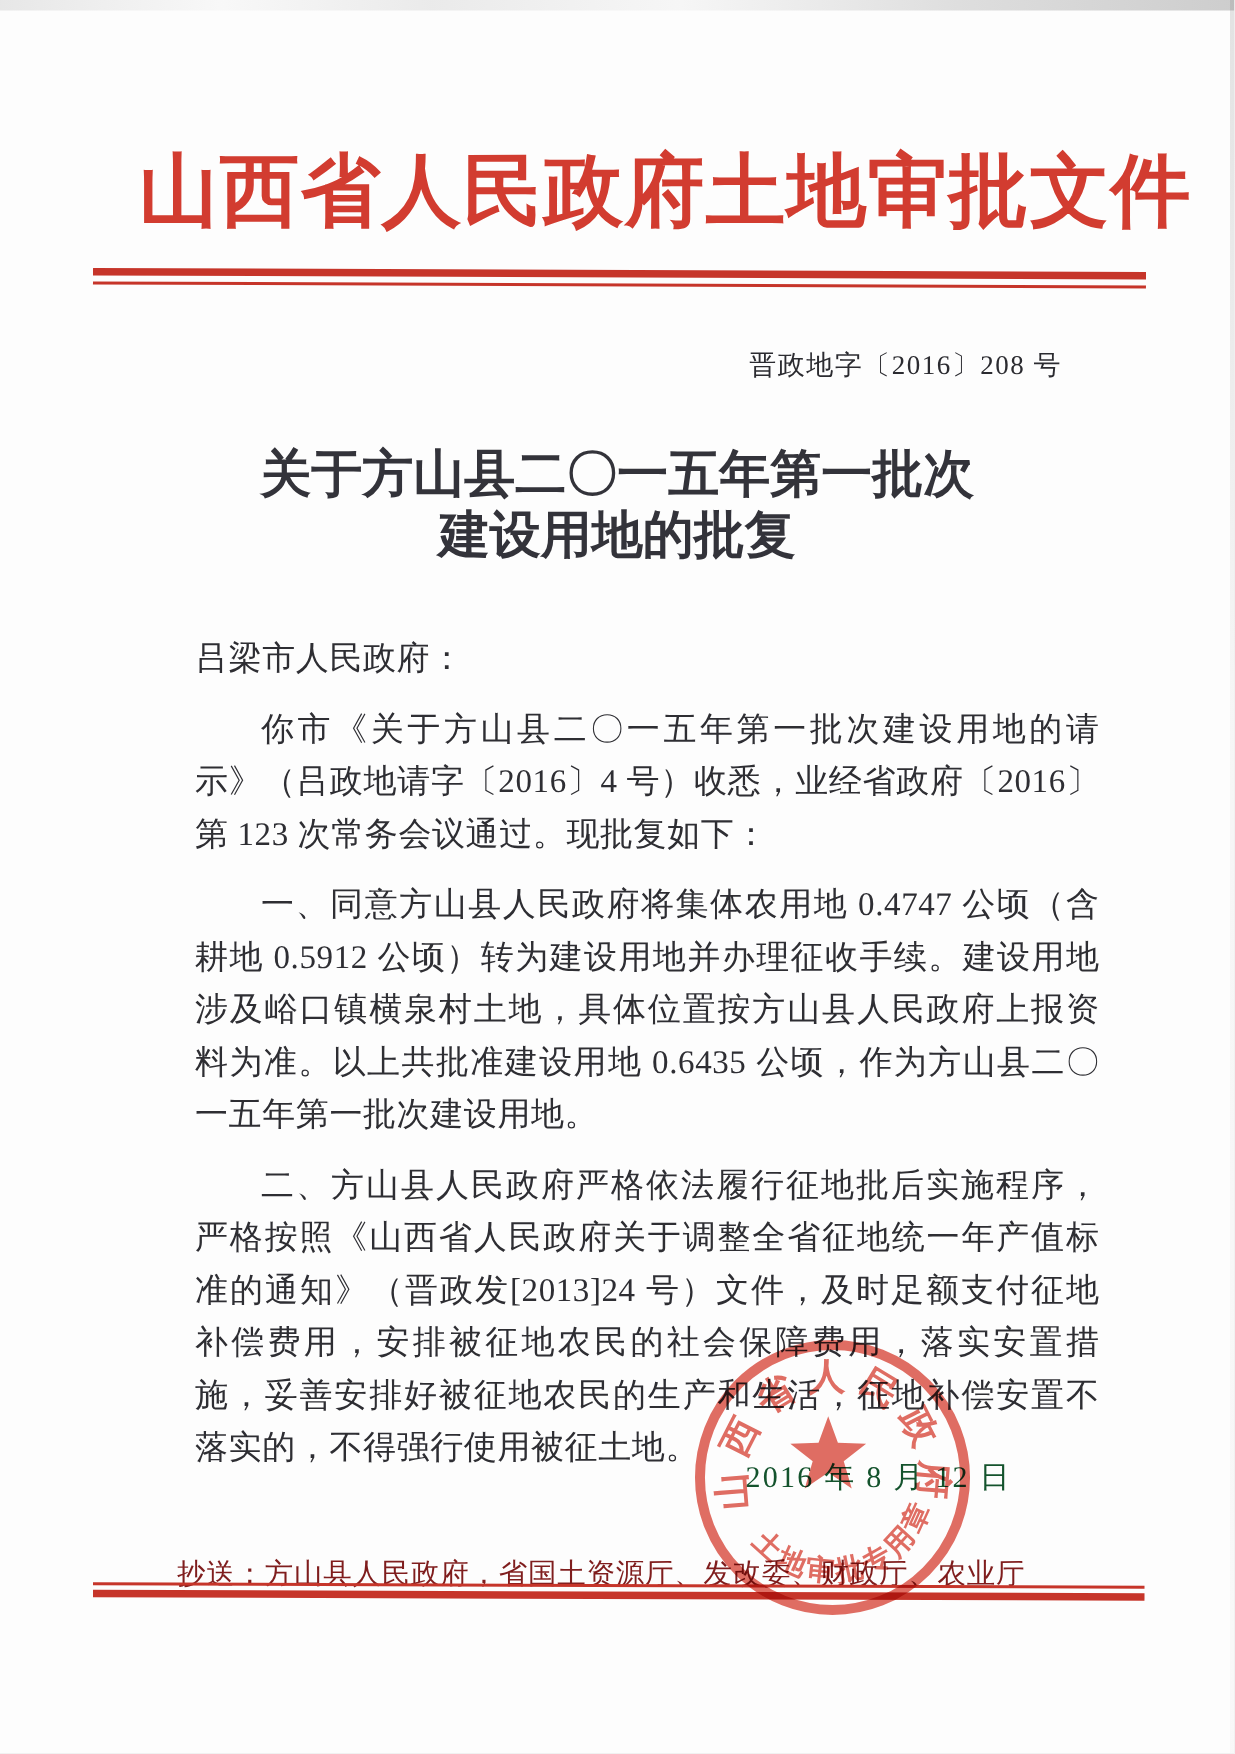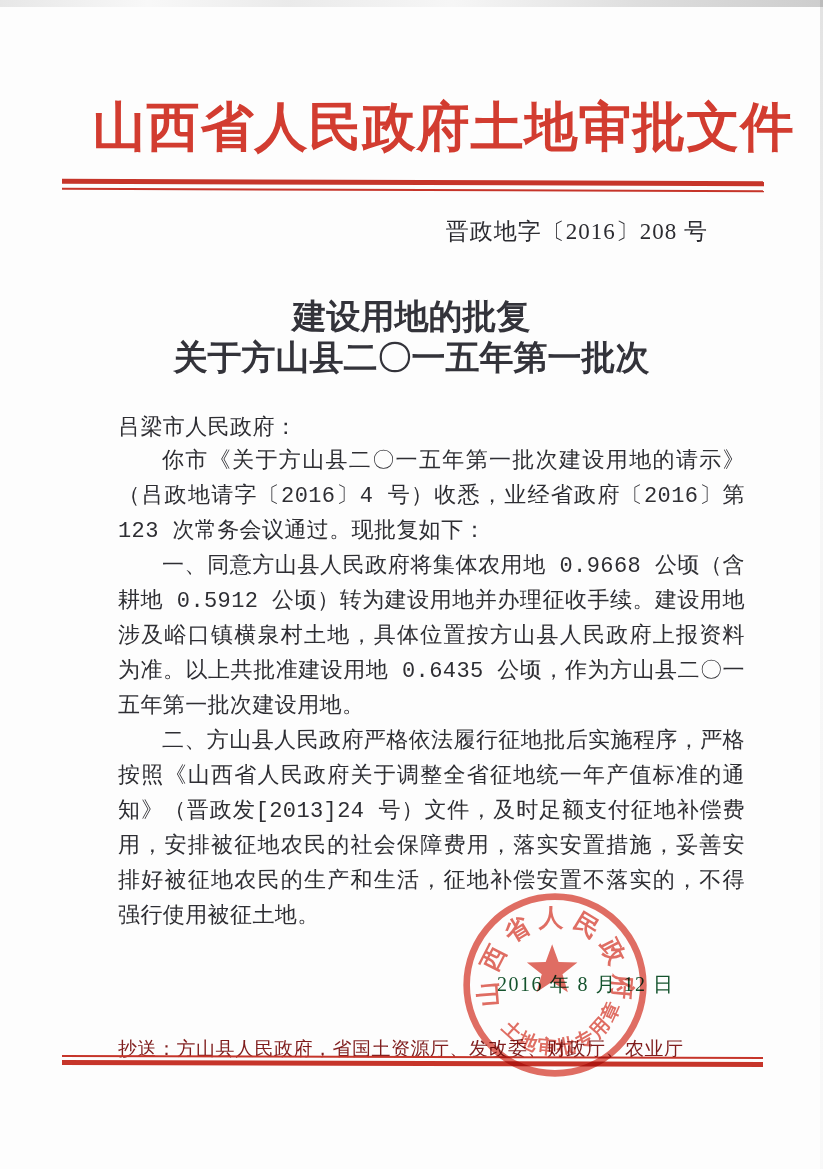--- a/index.html
+++ b/index.html
@@ -30,35 +30,35 @@
     font-size: 53px; font-weight: bold; color: #d23c30;
     letter-spacing: 1px; white-space: nowrap; padding-left: 32px;
   }
   .rule-top {
     position: absolute; top: 180px; left: 62px; width: 702px;
     transform: rotate(0.22deg);
   }
   .rule-top .thick { height: 5px; background: #c6352a; }
   .rule-top .thin  { margin-top: 4px; height: 2px; background: #c6352a; }
   .doc-number {
-    position: absolute; top: 216px; right: 115px;
-    font-size: 23px; color: #2b2b30; letter-spacing: 1px; white-space: nowrap;
+    position: absolute; top: 231px; right: 115px;
+    font-size: 18px; color: #2b2b30; letter-spacing: 1px; white-space: nowrap;
   }
   .doc-title {
     position: absolute; top: 296px; left: 0; width: 100%;
     text-align: center; font-size: 34px; font-weight: bold;
     color: #33333a; line-height: 41px;
   }
   .doc-body {
     position: absolute; top: 409px; left: 118px; width: 627px;
     font-size: 22px; line-height: 35px; color: #2e2e33;
     text-align: justify; letter-spacing: 0.4px;
   }
-  .doc-body p { margin: 0; }
-  .doc-body p.indent { text-indent: 2em; font-family: Liberation Mono, monospace; }
+  .doc-body p { margin: 12px; }
+  .doc-body p.indent { text-indent: 2em; }
   .issue-date {
     position: absolute; top: 971px; left: 497px; z-index: 2;
     font-size: 20px; color: #14532d; letter-spacing: 1.5px; white-space: nowrap;
   }
   .official-seal {
     position: absolute; top: 890px; left: 460px; z-index: 3;
     width: 190px; height: 190px;
     mix-blend-mode: multiply; opacity: 0.88;
   }
   .cc-line {
@@ -84,28 +84,28 @@
   <h1 class="letterhead-title">山西省人民政府土地审批文件</h1>
 
   <div class="rule-top">
     <div class="thick"></div>
     <div class="thin"></div>
   </div>
 
   <div class="doc-number">晋政地字〔2016〕208 号</div>
 
   <div class="doc-title">
+    <div>关于方山县二〇一五年第一批次</div>
     <div>建设用地的批复</div>
-    <div>关于方山县二〇一五年第一批次</div>
   </div>
 
   <div class="doc-body">
     <p>吕梁市人民政府：</p>
     <p class="indent">你市《关于方山县二〇一五年第一批次建设用地的请示》（吕政地请字〔2016〕4 号）收悉，业经省政府〔2016〕第 123 次常务会议通过。现批复如下：</p>
-    <p class="indent">一、同意方山县人民政府将集体农用地 0.9668 公顷（含耕地 0.5912 公顷）转为建设用地并办理征收手续。建设用地涉及峪口镇横泉村土地，具体位置按方山县人民政府上报资料为准。以上共批准建设用地 0.6435 公顷，作为方山县二〇一五年第一批次建设用地。</p>
+    <p class="indent">一、同意方山县人民政府将集体农用地 0.4747 公顷（含耕地 0.5912 公顷）转为建设用地并办理征收手续。建设用地涉及峪口镇横泉村土地，具体位置按方山县人民政府上报资料为准。以上共批准建设用地 0.6435 公顷，作为方山县二〇一五年第一批次建设用地。</p>
     <p class="indent">二、方山县人民政府严格依法履行征地批后实施程序，严格按照《山西省人民政府关于调整全省征地统一年产值标准的通知》（晋政发[2013]24 号）文件，及时足额支付征地补偿费用，安排被征地农民的社会保障费用，落实安置措施，妥善安排好被征地农民的生产和生活，征地补偿安置不落实的，不得强行使用被征土地。</p>
   </div>
 
   <div class="issue-date">2016 年 8 月 12 日</div>
 
   <div class="official-seal">
     <svg class="seal-svg" viewBox="0 0 200 200" width="190" height="190">
       <circle cx="100" cy="100" r="93" fill="none" stroke="#dd5a4e" stroke-width="7"></circle>
       <path id="sealTopArc" d="M 42.9 124.2 A 62 62 0 1 1 157.1 124.2" fill="none"></path>
       <path id="sealBottomArc" d="M 41 142 A 72 72 0 0 0 170 115" fill="none"></path>

